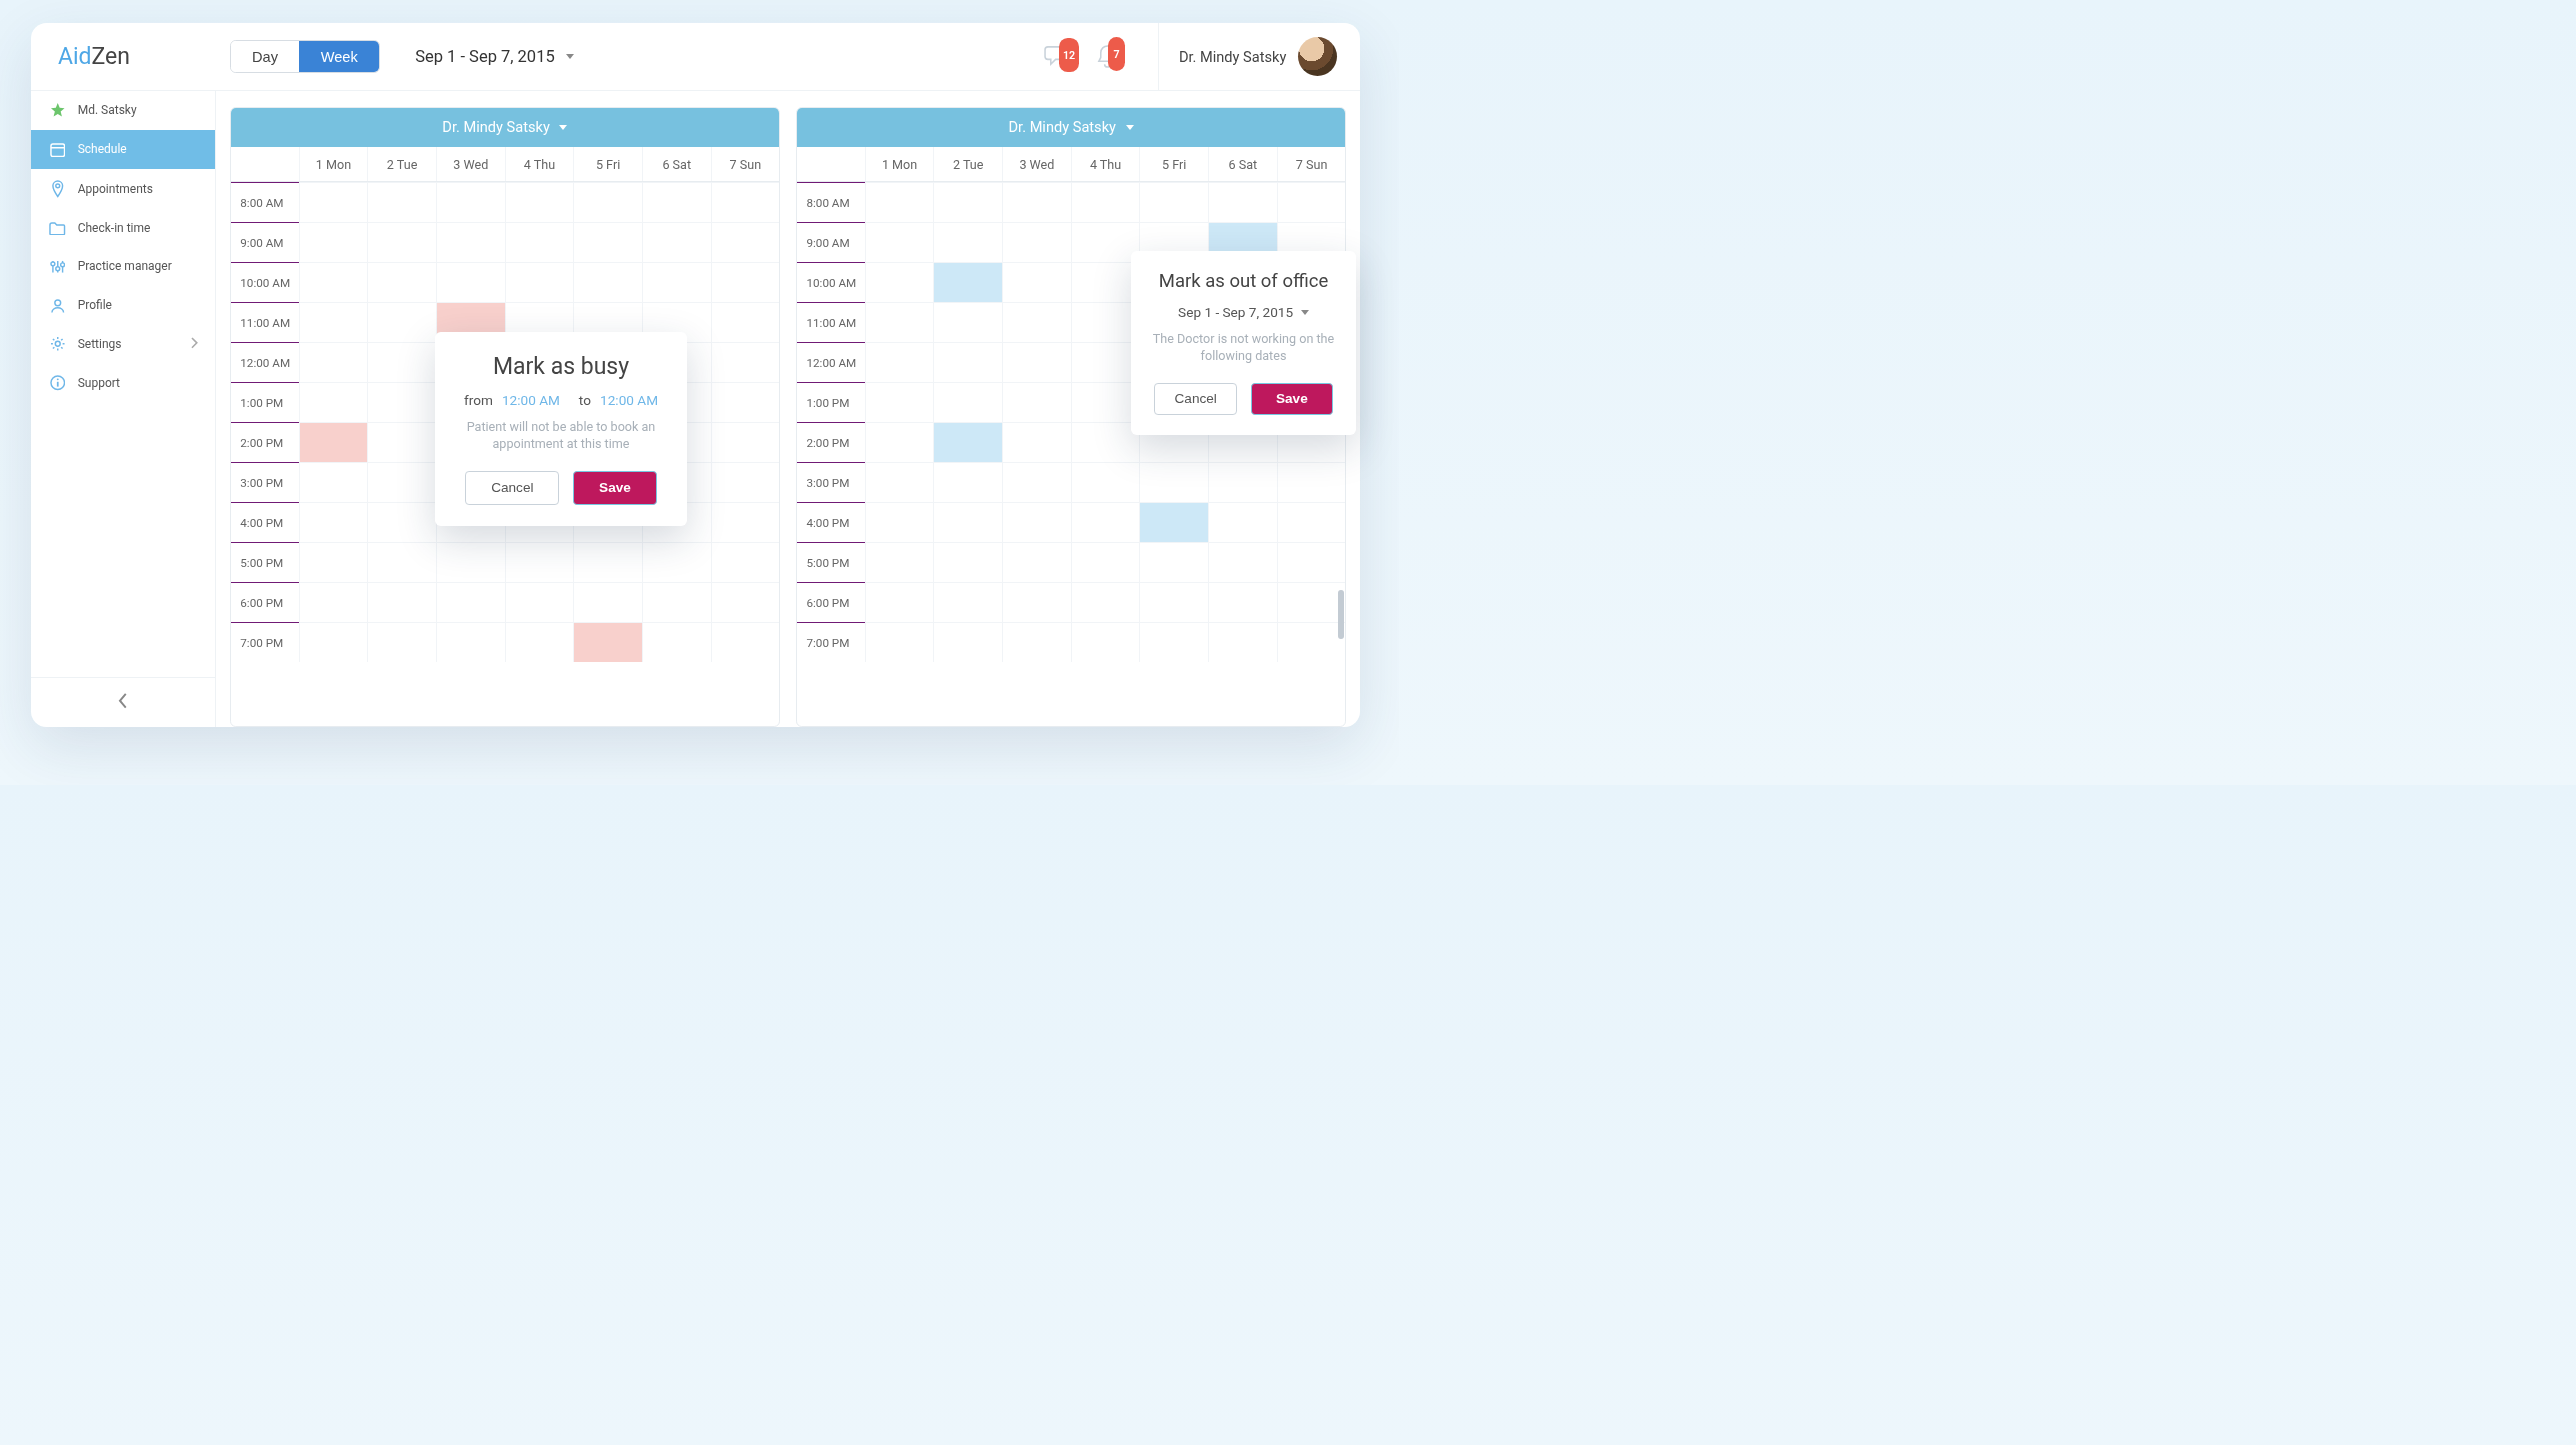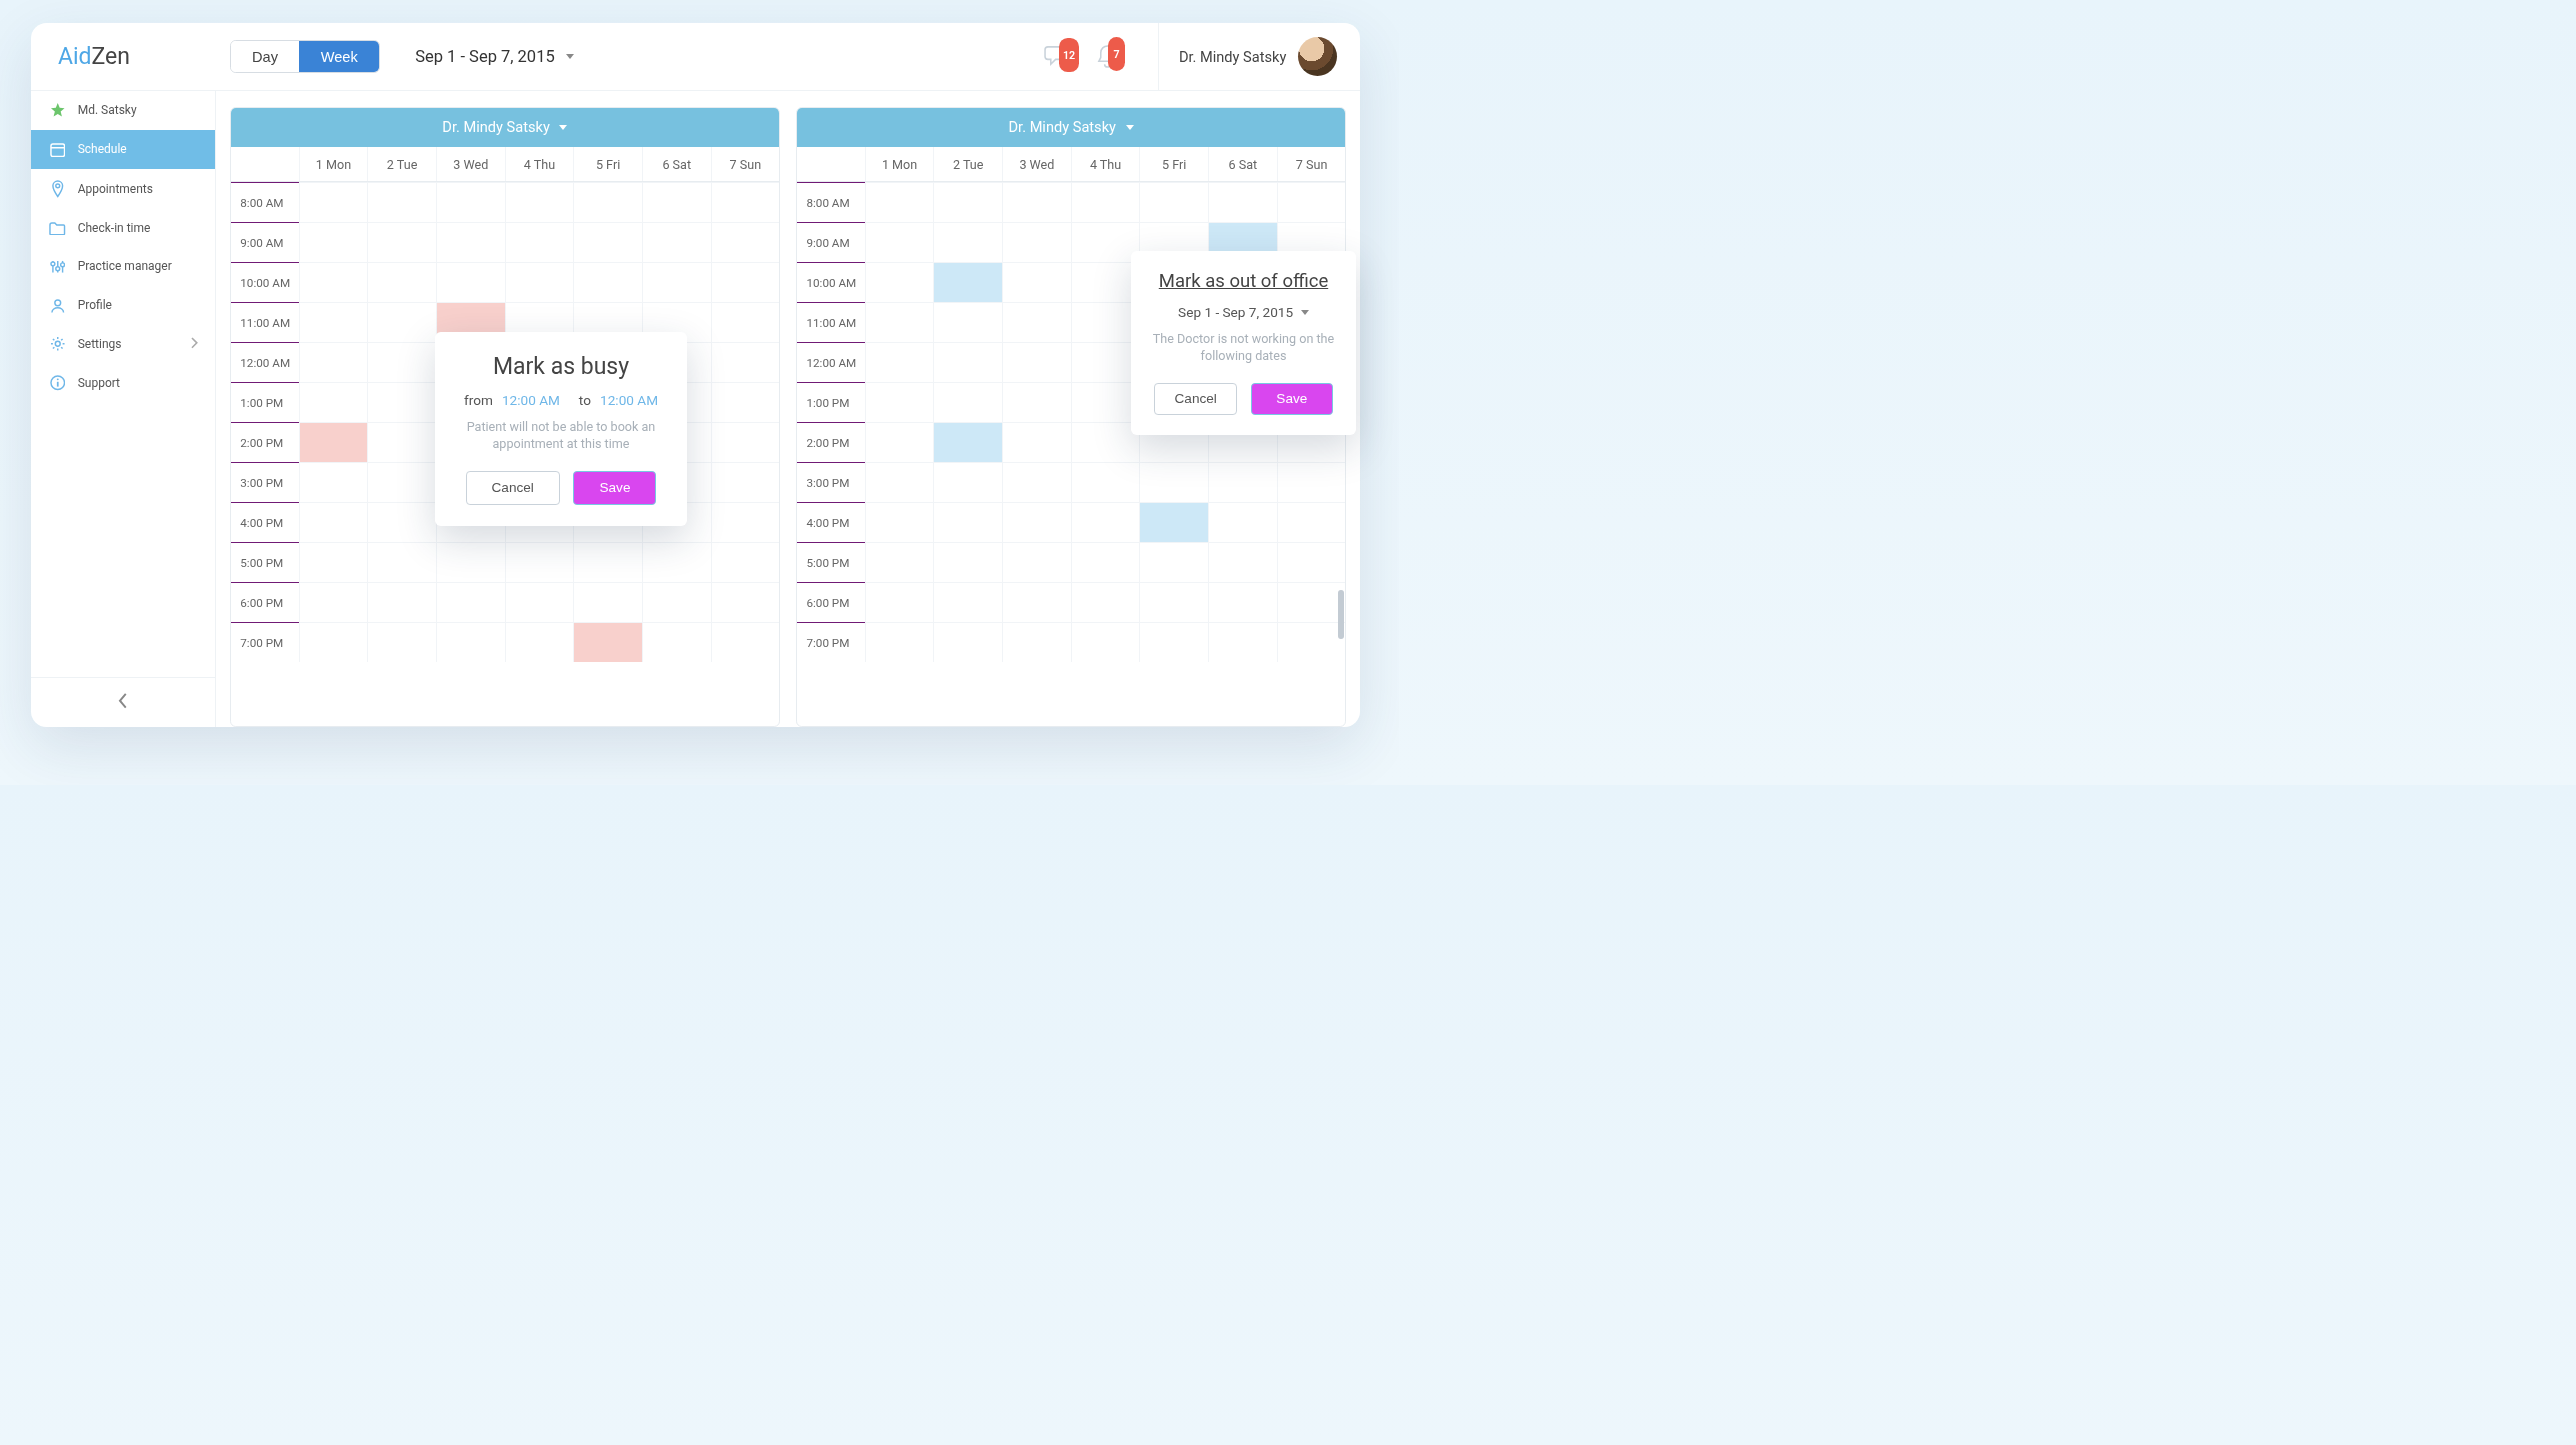--- a/index.html
+++ b/index.html
@@ -232,25 +232,25 @@
   .popover .range .t { color: #6fb7e8; }
   .popover .sub { font-size: 12.6px; color: #a8b0b8; line-height: 1.4; margin-bottom: 17.5px; }
   .popover .btns { display:flex; gap: 13.6px; justify-content:center; }
   .btn {
     padding: 8.7px 25px;
     border-radius: 3.9px;
     font-size: 13.6px;
     cursor: pointer;
   }
   .btn-outline { background:#fff; border:1px solid #c9d2da; color:#555; }
-  .btn-primary { background:#d946ef; border:1px solid #77c9e2; color:#fff; }
+  .btn-primary { background:#be185d; border:1px solid #77c9e2; color:#fff;font-weight:bold; }
 
   .pop-busy { top: 332px; left: 435px; width: 252px; z-index: 10; }
   .pop-ooo  { top: 251px; left: 1131px; width: 225px; z-index: 10; padding:19.4px 17.5px;}
-  .pop-ooo h3 { font-size: 18.5px; text-decoration: underline; }
+  .pop-ooo h3 { font-size: 18.5px; }
   .pop-ooo .range { font-size:13.6px; display:flex; align-items:center; justify-content:center; gap:7.8px;}
   .pop-ooo .btns .btn { padding: 7.8px 19.4px; min-width: 82px;}
 
   .scroll-thumb {
     position:absolute; right:1.9px; top:408px; width:5.8px; height:49px;
     background:#c3cbd3; border-radius:2.9px;
   }
 </style>
 </head>
 <body>

